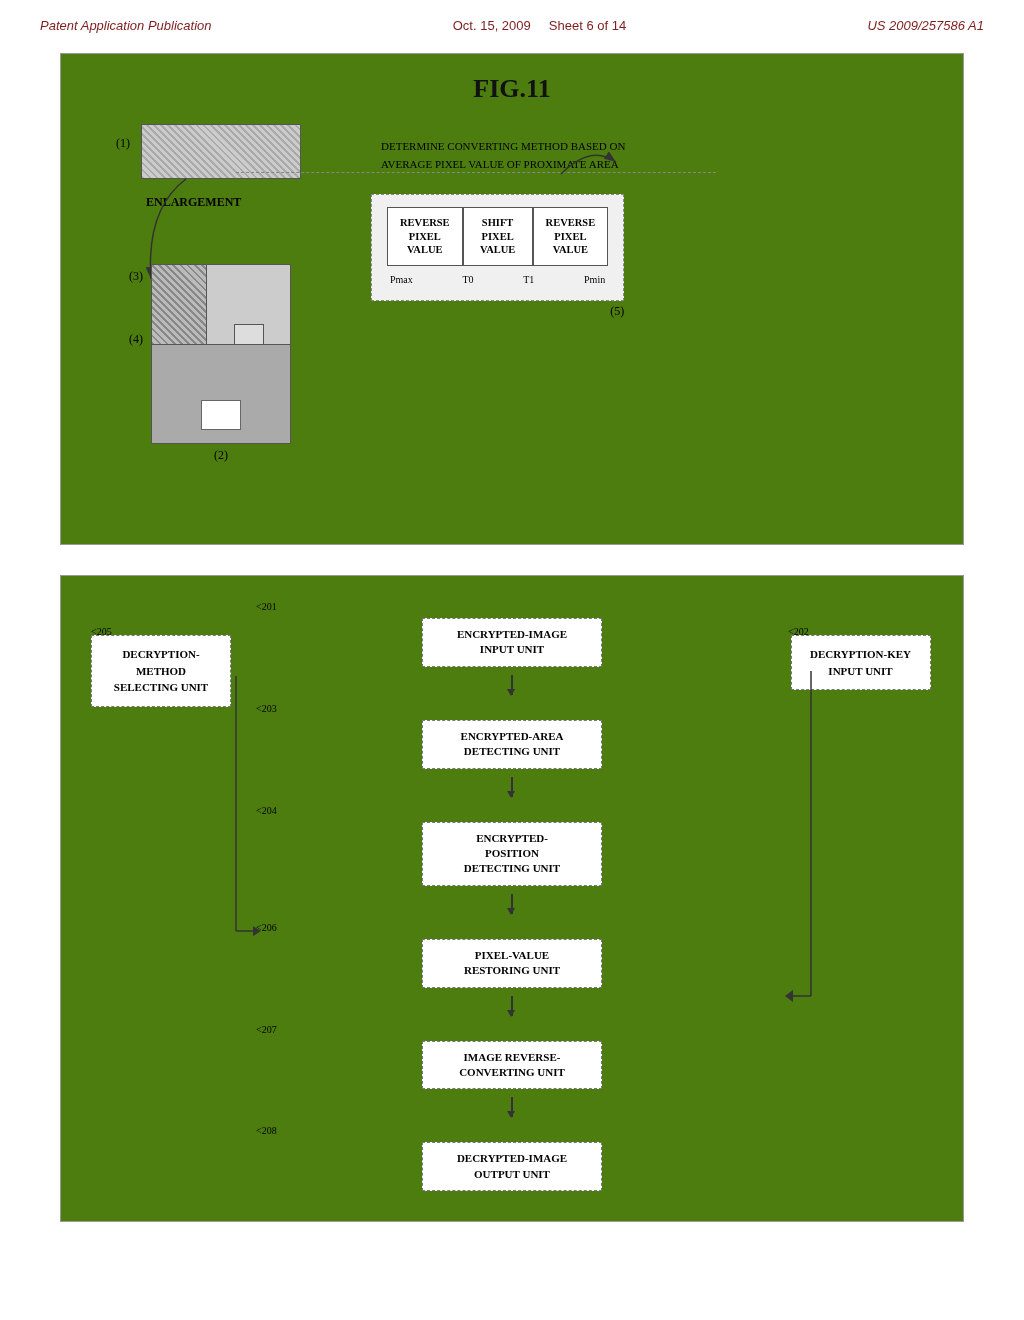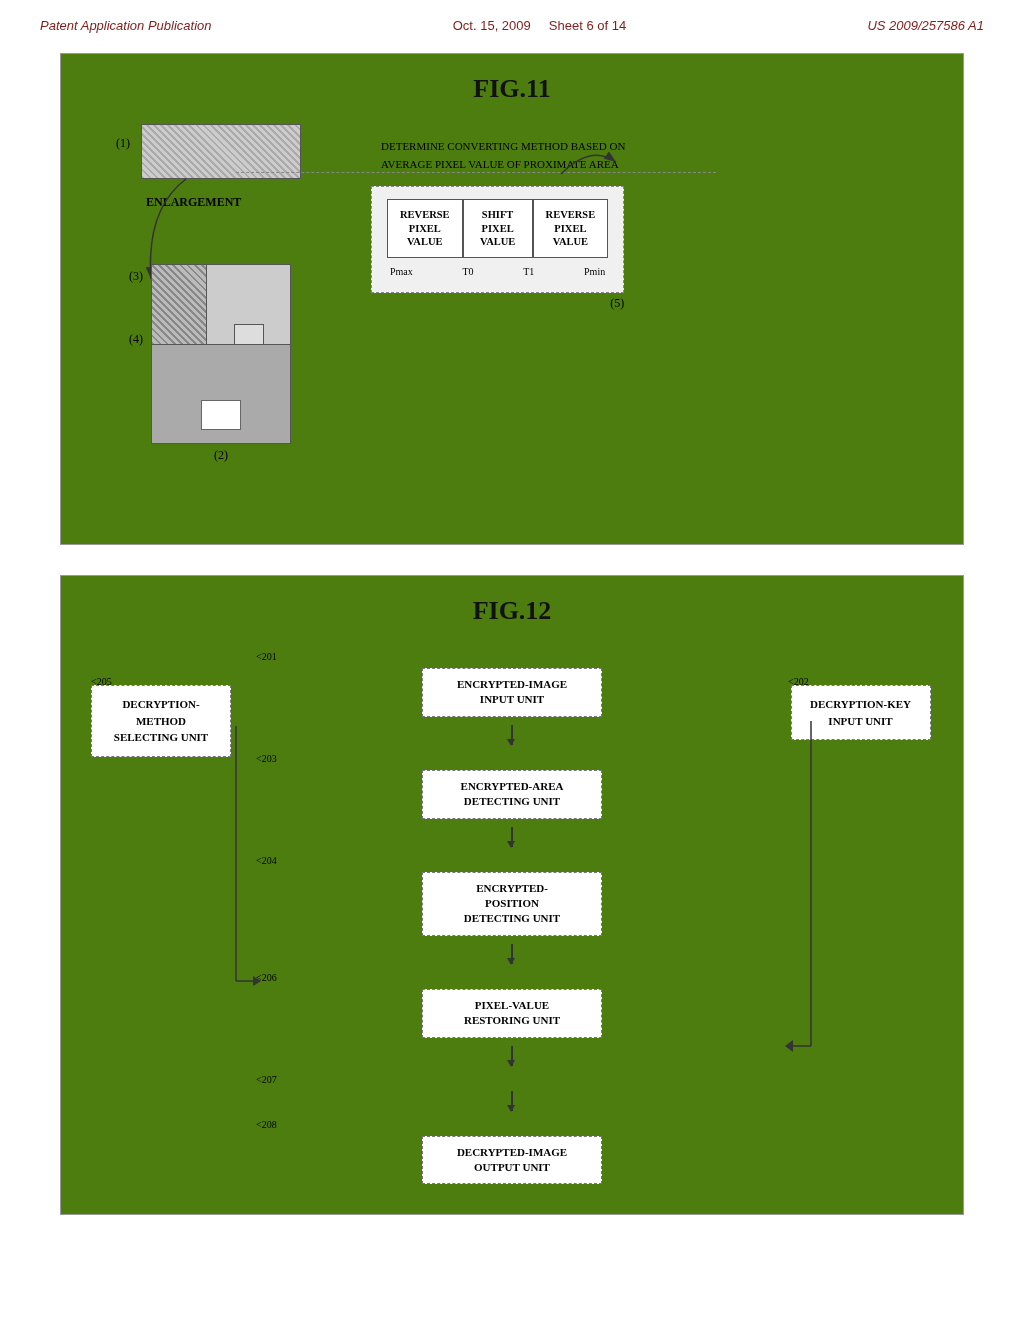--- a/index.html
+++ b/index.html
@@ -181,21 +181,21 @@
           </div>
 
           <div style="flex:1; background:#aaa; position:relative; height:100px;">
 
             <div style="position:absolute; bottom:15px; left:50%; transform:translateX(-50%); width:40px; height:30px; background:#fff; border:1px solid #666;"></div>
           </div>
         </div>
         <div style="text-align:center; font-size:12px; font-family:'Times New Roman',serif; margin-top:4px;">(2)</div>
       </div>
 
-      <div style="position:absolute; left:290px; top:62px;">
+      <div style="position:absolute; left:290px; top:70px;">
 
         <div style="border:1.5px dashed #888; padding:12px 15px; background:#f0f0f0;">
 
           <div style="display:flex; margin-bottom:8px;">
             <div class="pixel-box">REVERSE<br>PIXEL<br>VALUE</div>
             <div class="pixel-box" style="border-left:1px solid #555;">SHIFT<br>PIXEL<br>VALUE</div>
             <div class="pixel-box" style="border-left:1px solid #555;">REVERSE<br>PIXEL<br>VALUE</div>
           </div>
 
           <div style="display:flex; justify-content:space-between; font-size:10px; font-family:'Times New Roman',serif; margin-bottom:3px; padding:0 3px;">
@@ -206,21 +206,20 @@
           </div>
         </div>
 
         <div style="text-align:right; font-size:12px; font-family:'Times New Roman',serif; margin-top:3px;">(5)</div>
       </div>
 
     </div>
   </div>
 
   <div class="fig-container">
-    <div class="fig-title">FIG.12</div>
 
     <div style="display:flex; flex-direction:row; align-items:flex-start; padding: 5px 10px 10px 10px; gap:10px; position:relative;">
 
       <div style="display:flex; flex-direction:column; align-items:flex-start; margin-top:25px; width:145px;">
         <div style="font-size:10px; font-family:'Times New Roman',serif; align-self:flex-start; margin-bottom:-2px;">&lt;205</div>
         <div class="fc-box" style="font-size:11px; font-family:'Times New Roman',serif; font-weight:bold; text-align:center; line-height:1.5; padding:10px 8px;">DECRYPTION-<br>METHOD<br>SELECTING UNIT</div>
       </div>
 
       <div style="display:flex; flex-direction:column; align-items:center; flex:1;gap:8px;">
 
@@ -238,20 +237,21 @@
         <div class="fc-center-box">ENCRYPTED-<br>POSITION<br>DETECTING UNIT</div>
 
         <div class="fc-arrow" style="margin:0;"></div>
 
         <div style="font-size:10px; font-family:'Times New Roman',serif; align-self:flex-start; margin-bottom:-2px; margin-left:10px;">&lt;206</div>
         <div class="fc-center-box">PIXEL-VALUE<br>RESTORING UNIT</div>
 
         <div class="fc-arrow" style="margin:0;"></div>
 
         <div style="font-size:10px; font-family:'Times New Roman',serif; align-self:flex-start; margin-bottom:-2px; margin-left:10px;">&lt;207</div>
+        <div class="fc-center-box">IMAGE REVERSE-<br>CONVERTING UNIT</div>
 
         <div class="fc-arrow" style="margin:0;"></div>
 
         <div style="font-size:10px; font-family:'Times New Roman',serif; align-self:flex-start; margin-bottom:-2px; margin-left:10px;">&lt;208</div>
         <div class="fc-center-box">DECRYPTED-IMAGE<br>OUTPUT UNIT</div>
 
       </div>
 
       <div style="display:flex; flex-direction:column; align-items:center; margin-top:25px; width:145px;">
         <div style="font-size:10px; font-family:'Times New Roman',serif; align-self:flex-start; margin-bottom:-2px;">&lt;202</div>

